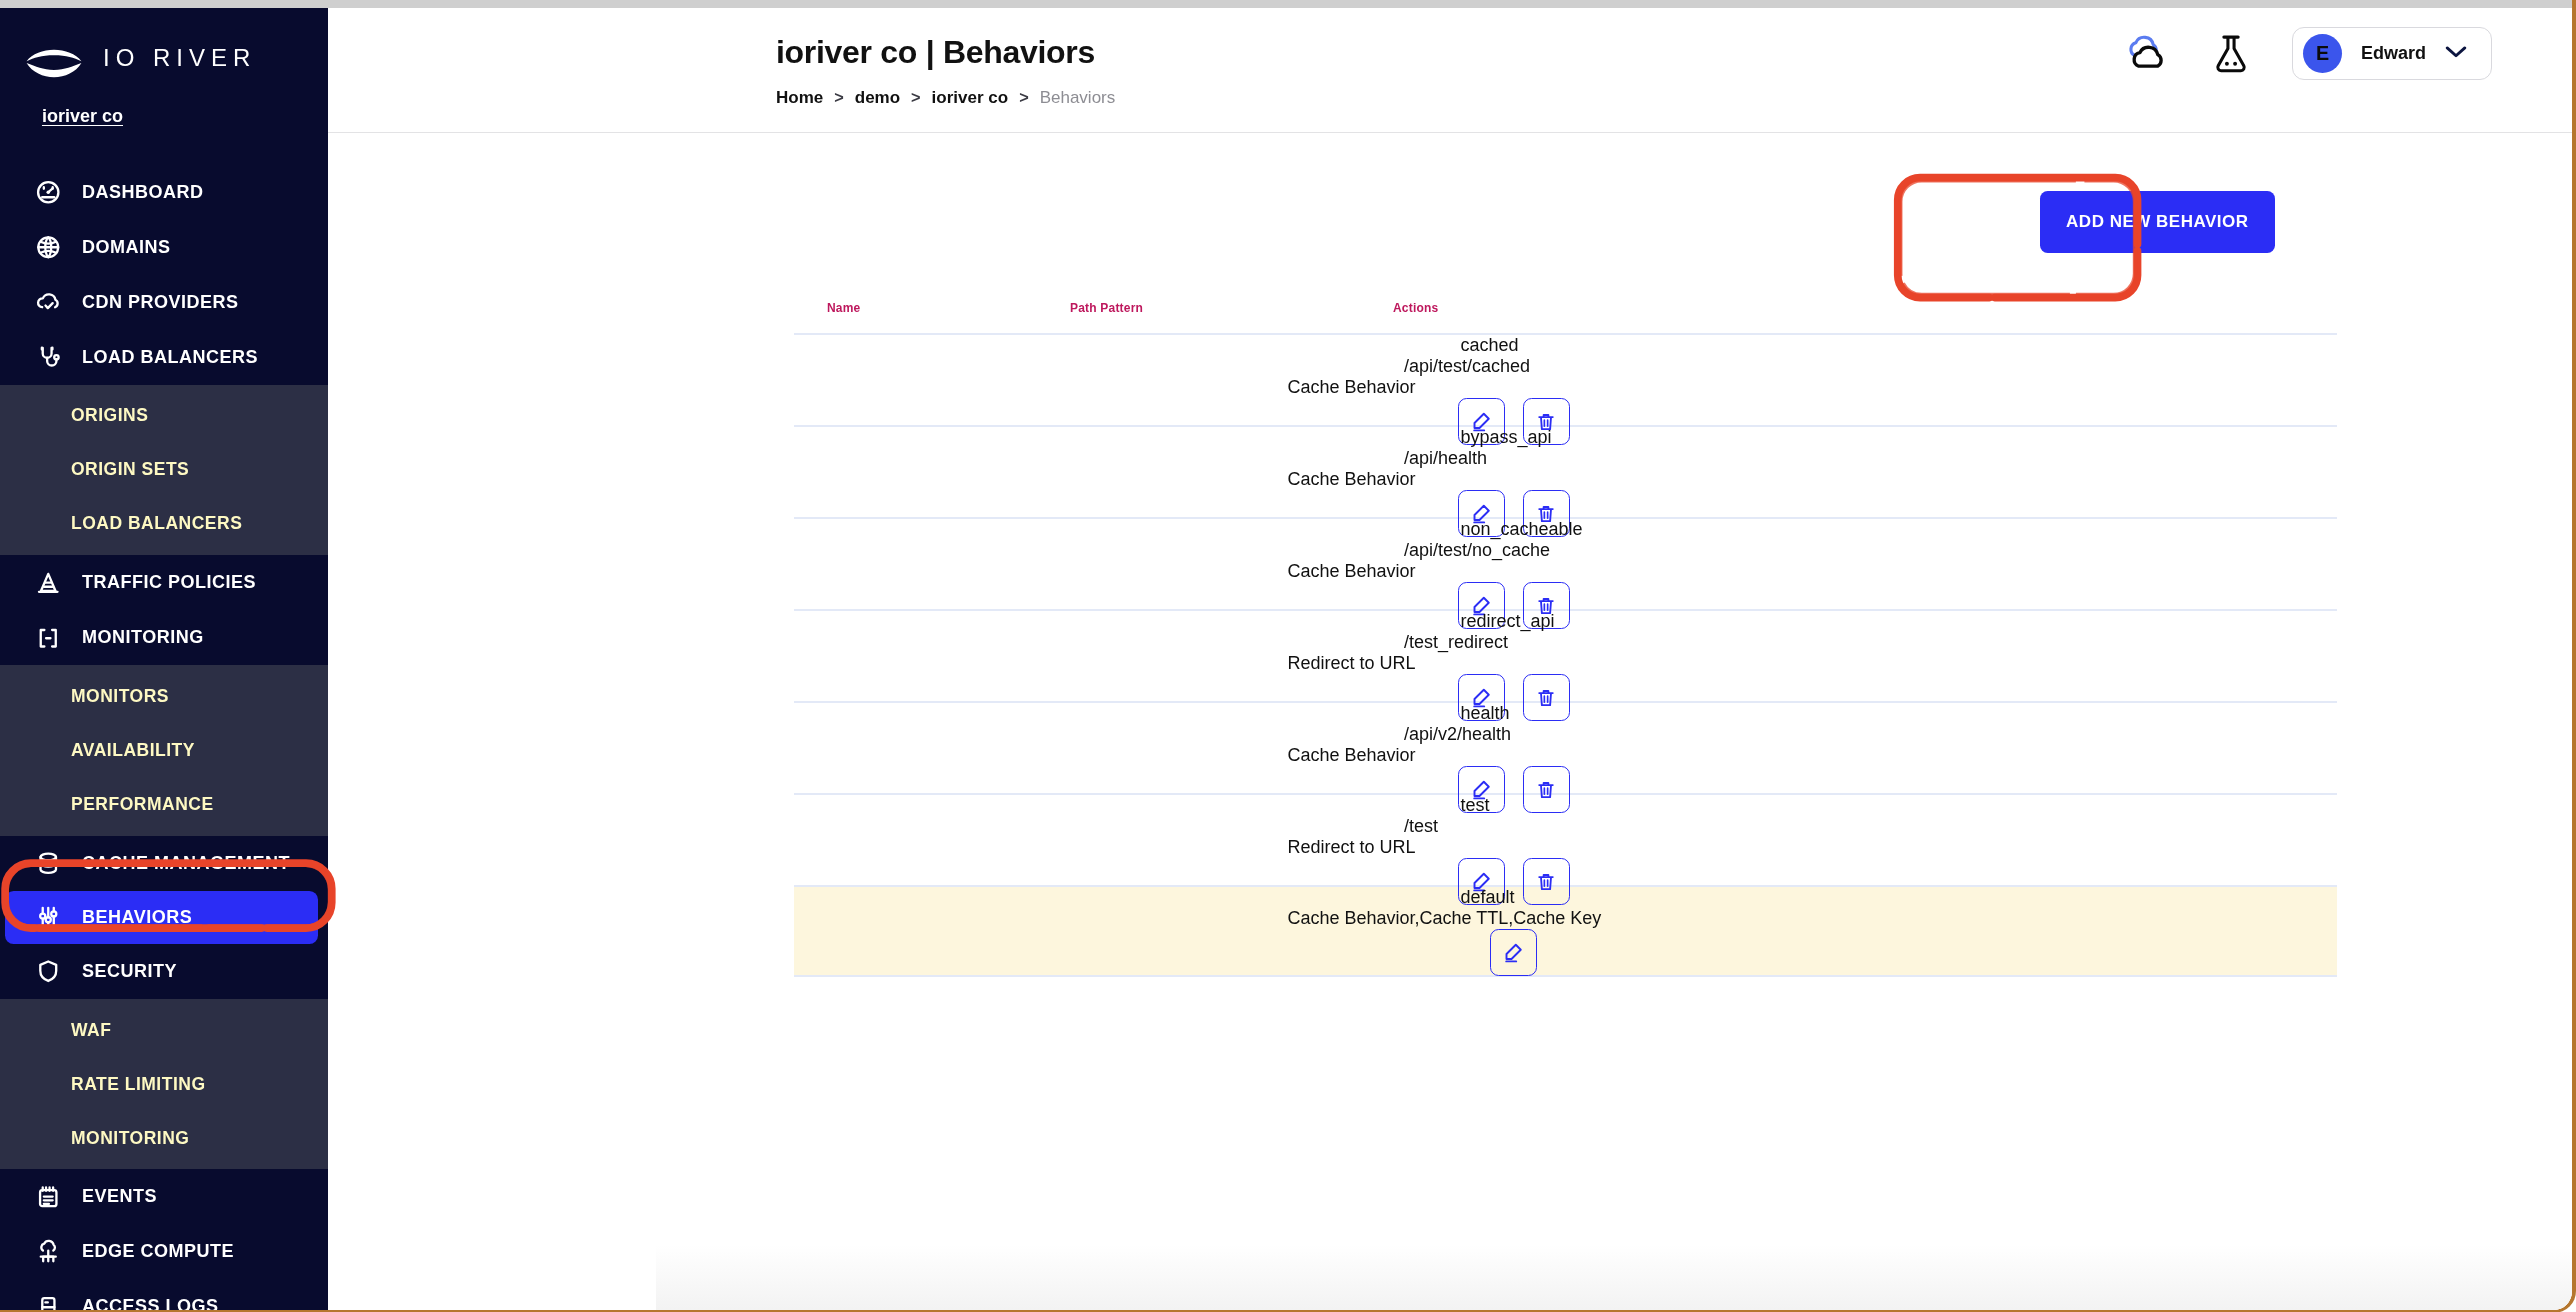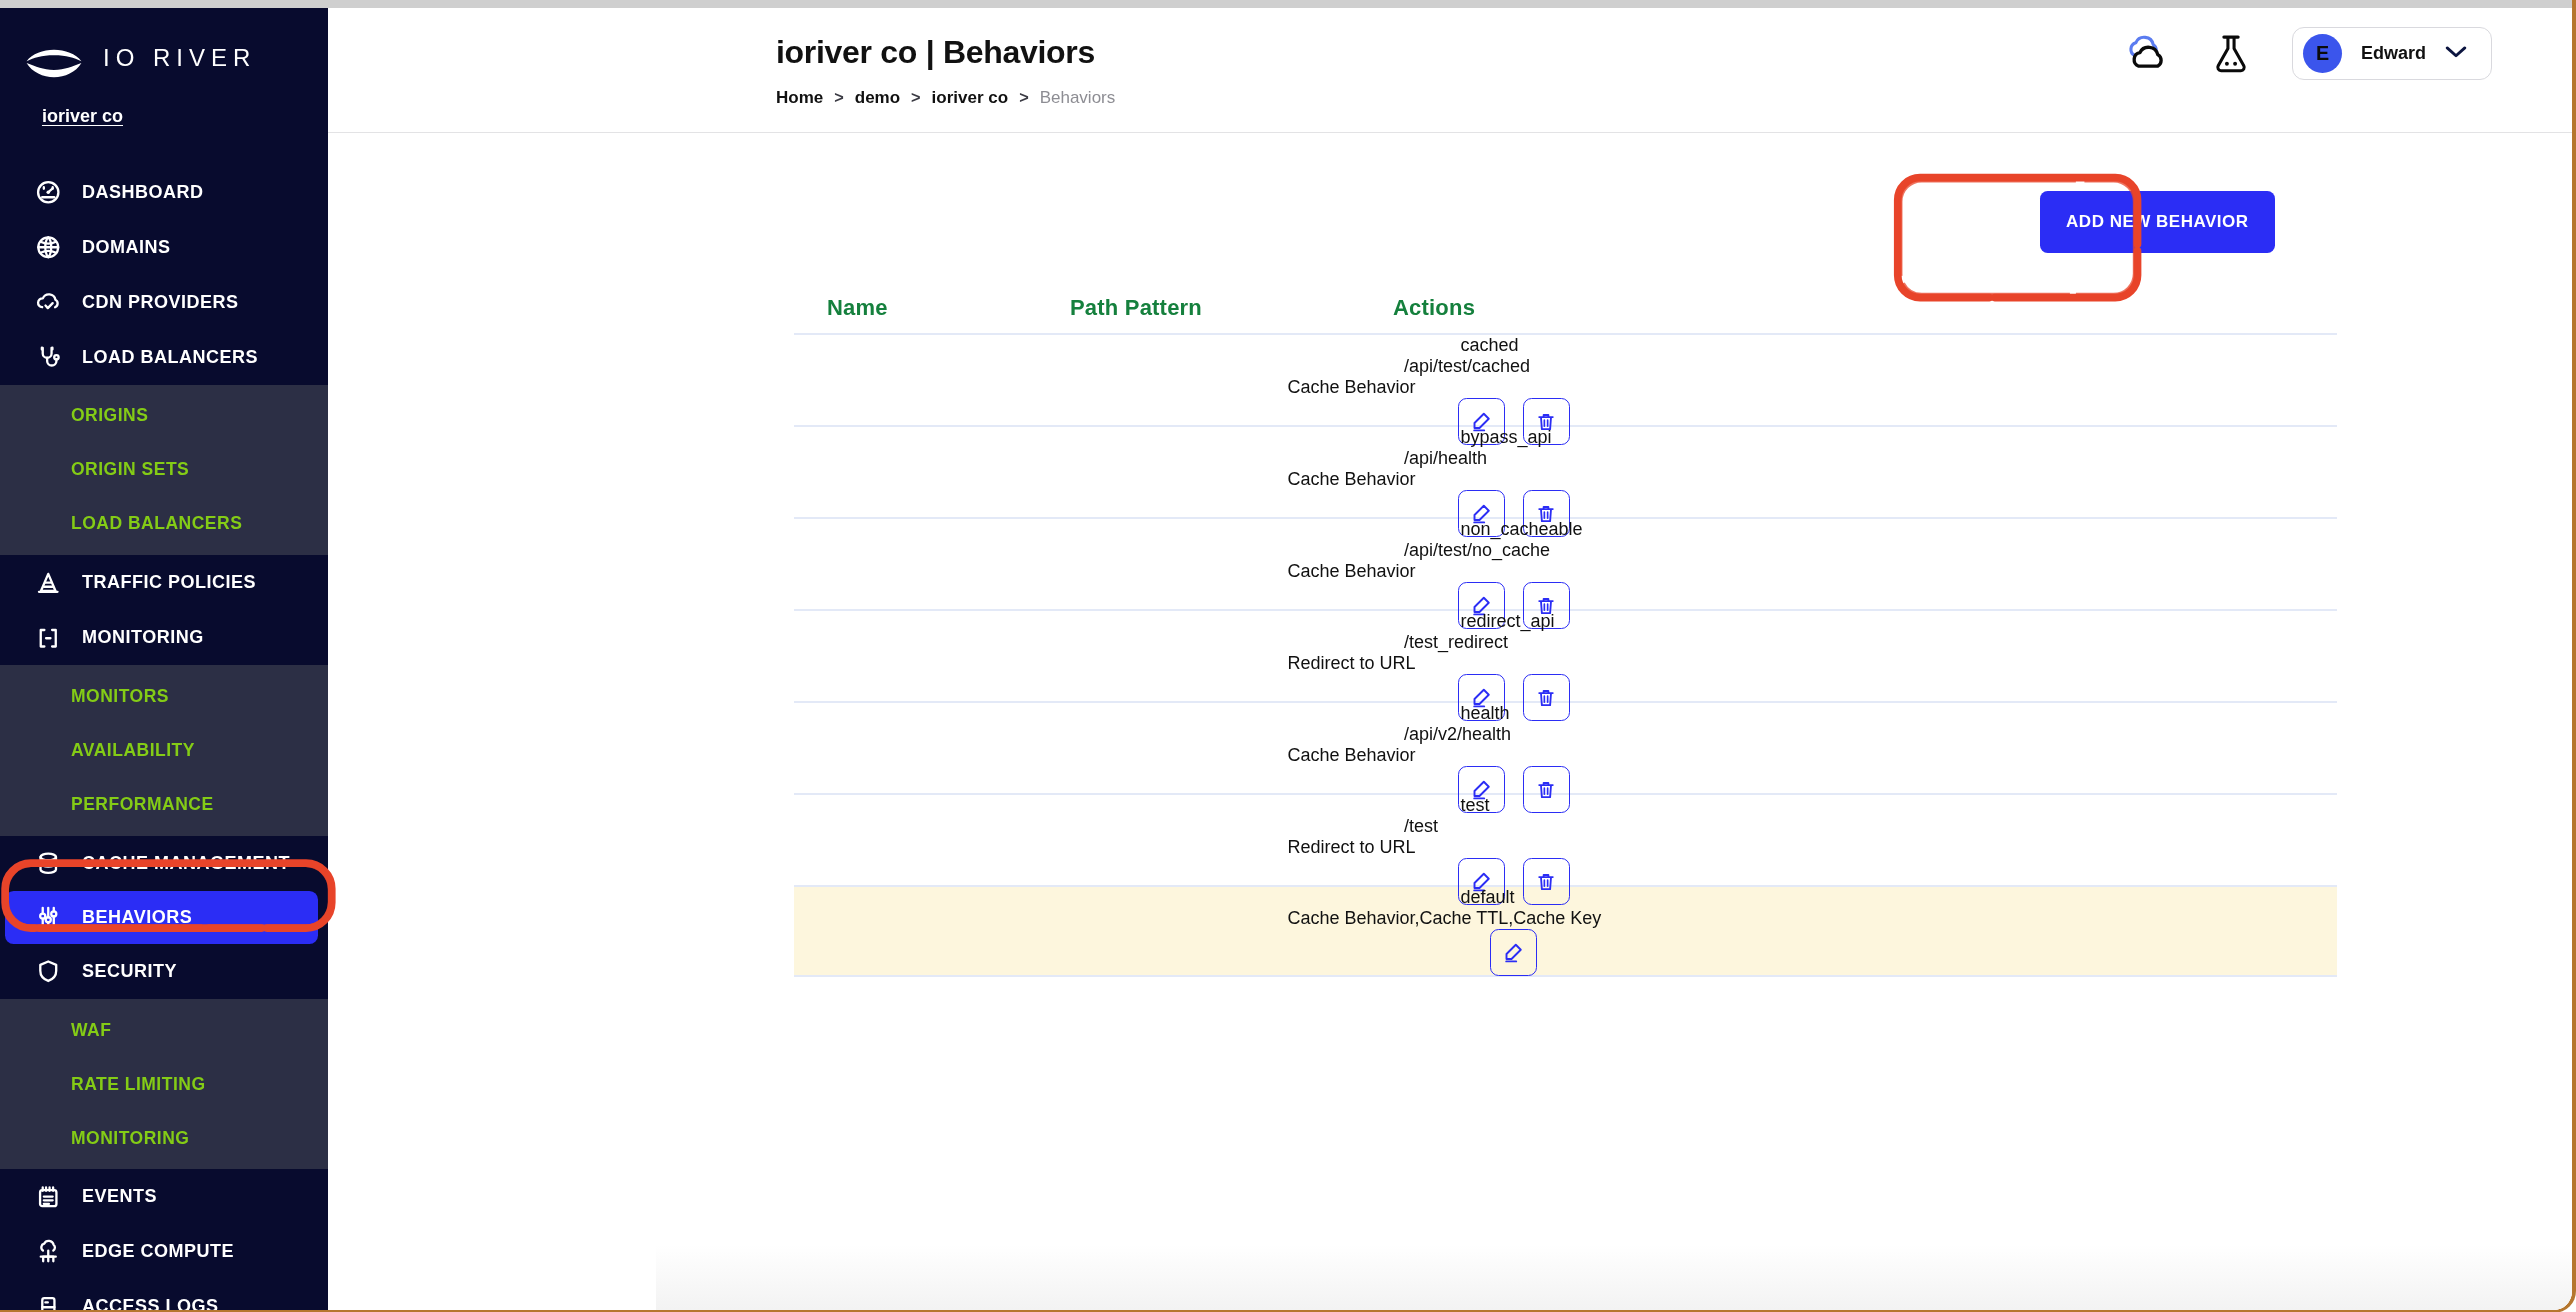--- a/index.html
+++ b/index.html
@@ -79,21 +79,21 @@
     white-space: nowrap;
   }
   .sub-group { background: #2c2f45; padding: 4.3px 0; }
   .sub-item {
     display: flex; align-items: center;
     height: 54px;
     padding-left: 71px;
     cursor: pointer;
   }
   .sub-item .lbl {
-    color: #84cc16;
+    color: #fef9c3;
     font-size: 17.5px;
     font-weight: 700;
     letter-spacing: 0.5px;
     white-space: nowrap;
   }
   .nav-item.active {
     background: #2b2df5;
     margin: 0 10.3px 0 5.1px;
     padding-left: 30px;
     border-radius: 8.6px;
@@ -177,23 +177,23 @@
   
   #table {
     position: absolute; left: 466px; top: 150px;
     width: 1543px;
   }
   .t-head {
     display: flex; align-items: center;
     height: 50px;
   }
   .t-head .th {
-    font-size: 22px;
+    font-size: 12px;
     font-weight: 700;
-    color: #15803d;
+    color: #be185d;
     font-stretch: condensed;
     letter-spacing: 0.2px;
   }
   .t-row {
     display: flex; align-items: center;
     height: 92px;
     border-top: 2.6px solid #e3e9f7;
     background: #ffffff;
     flex-direction: column;
   }

